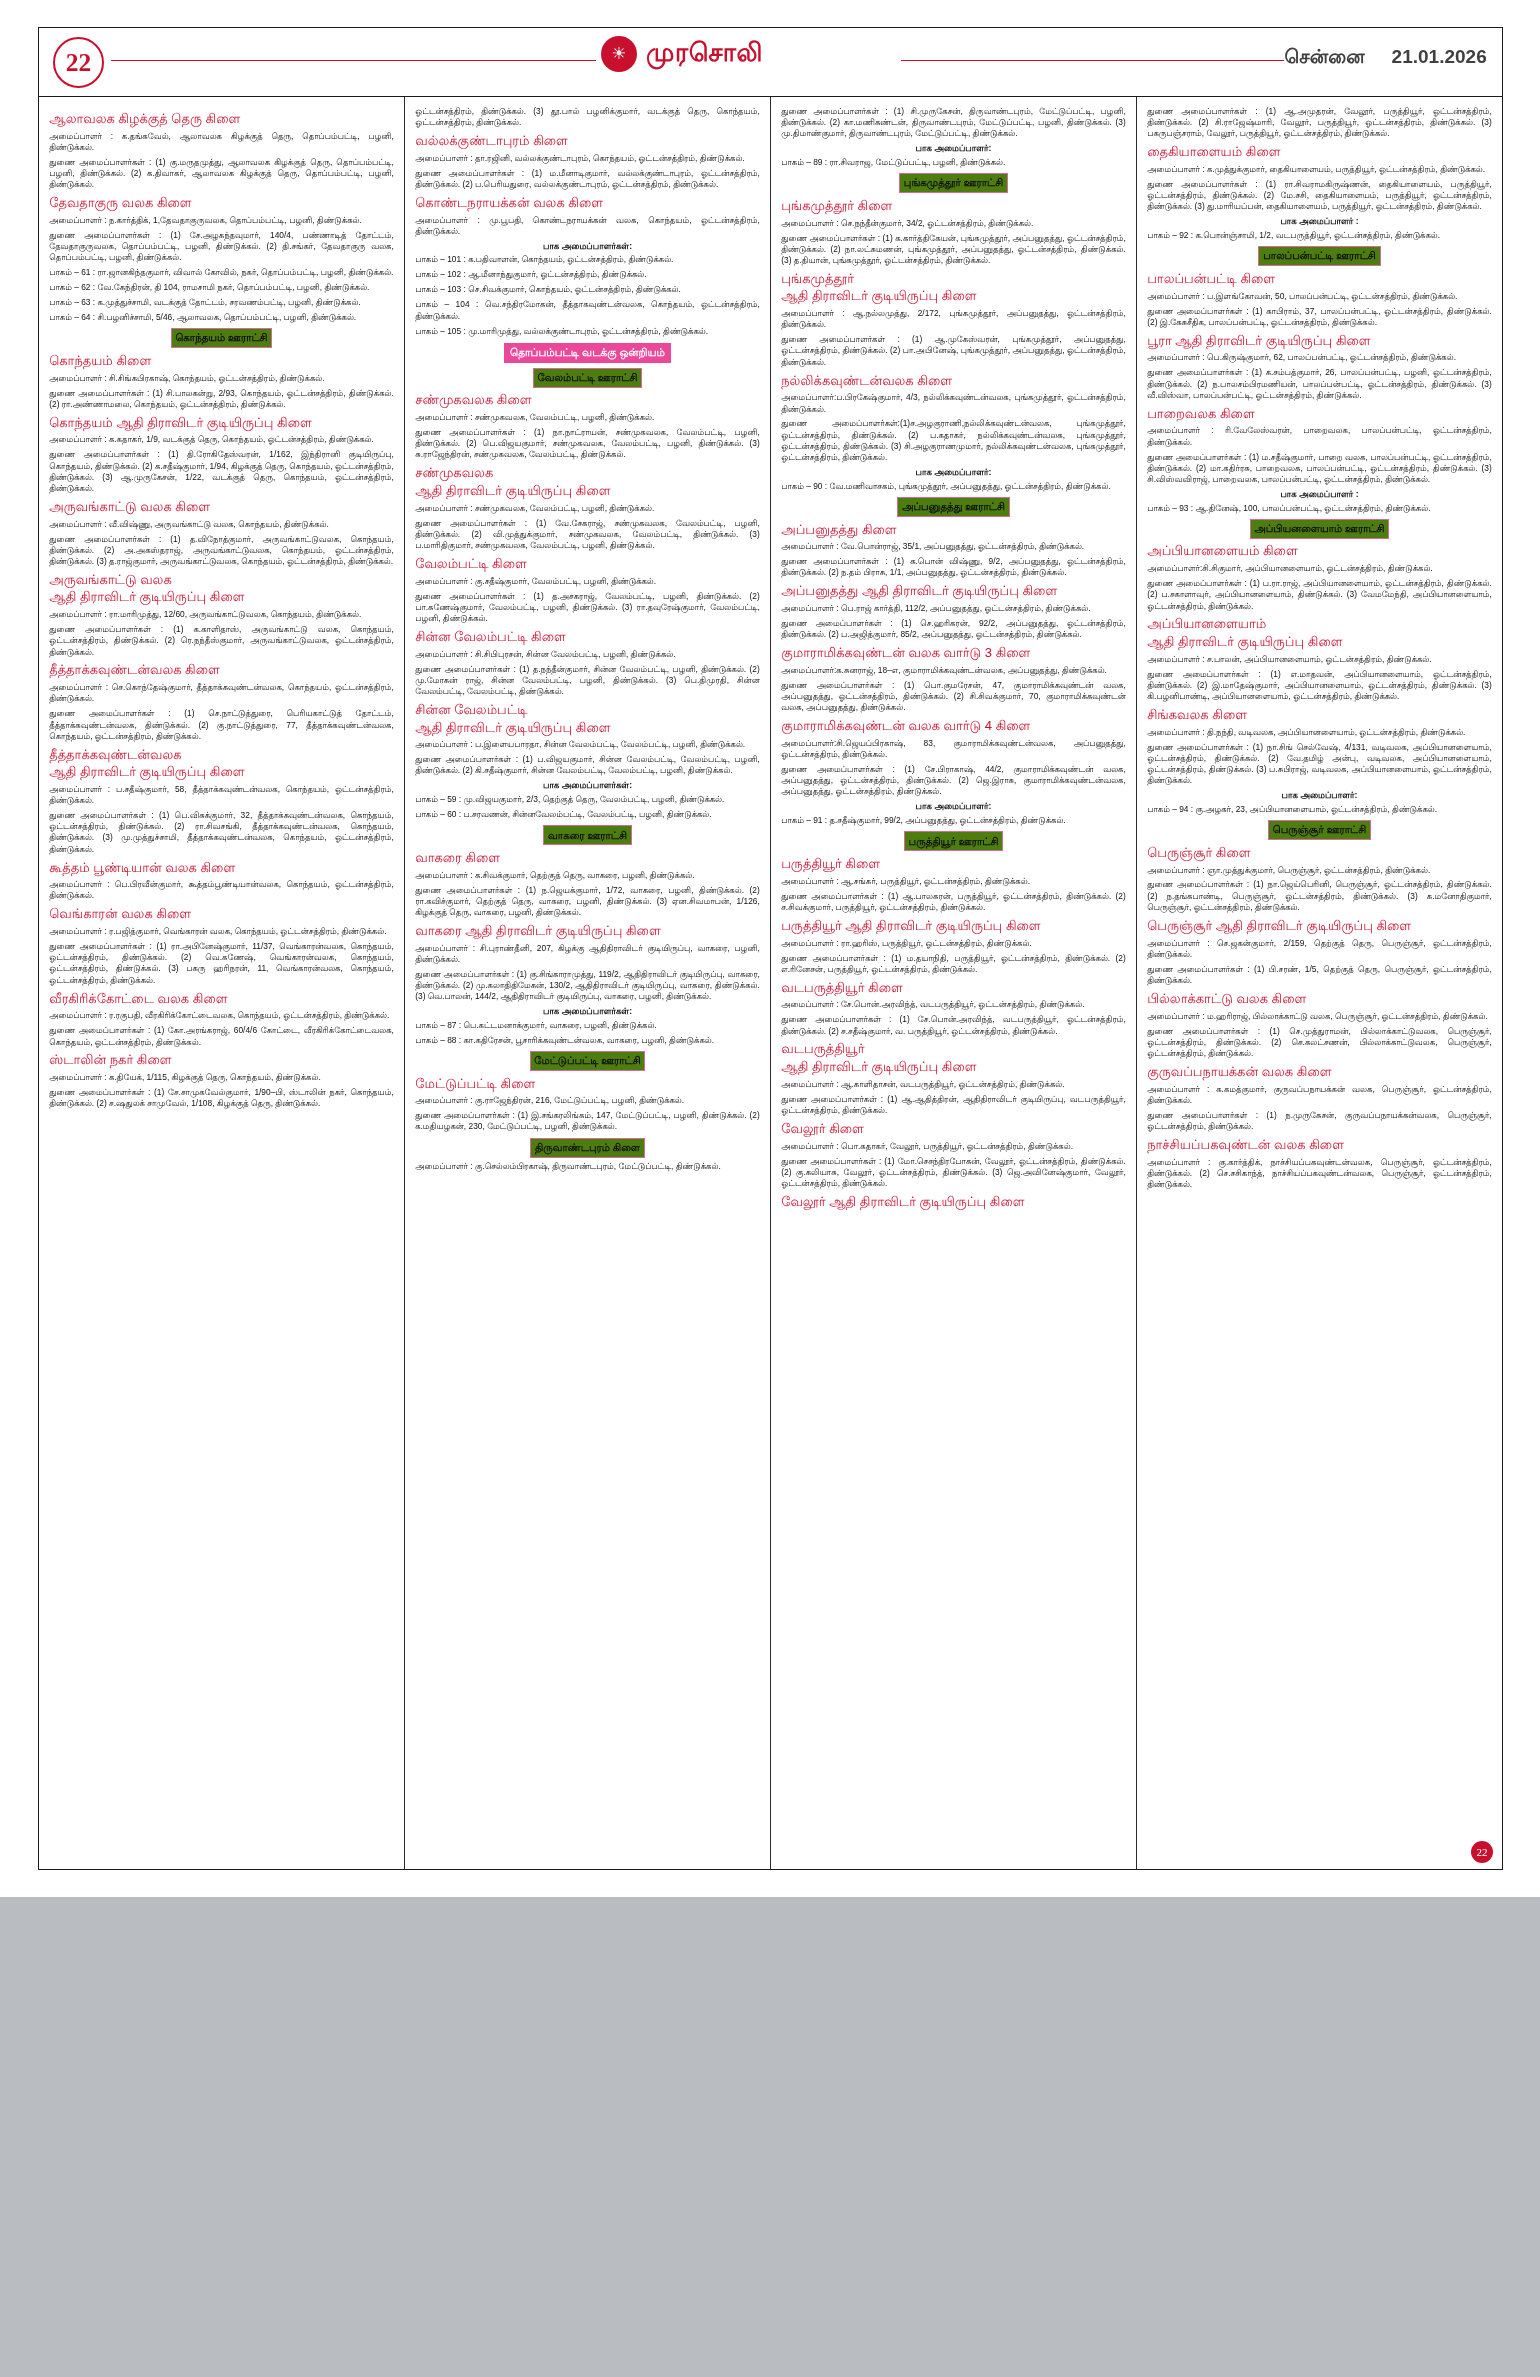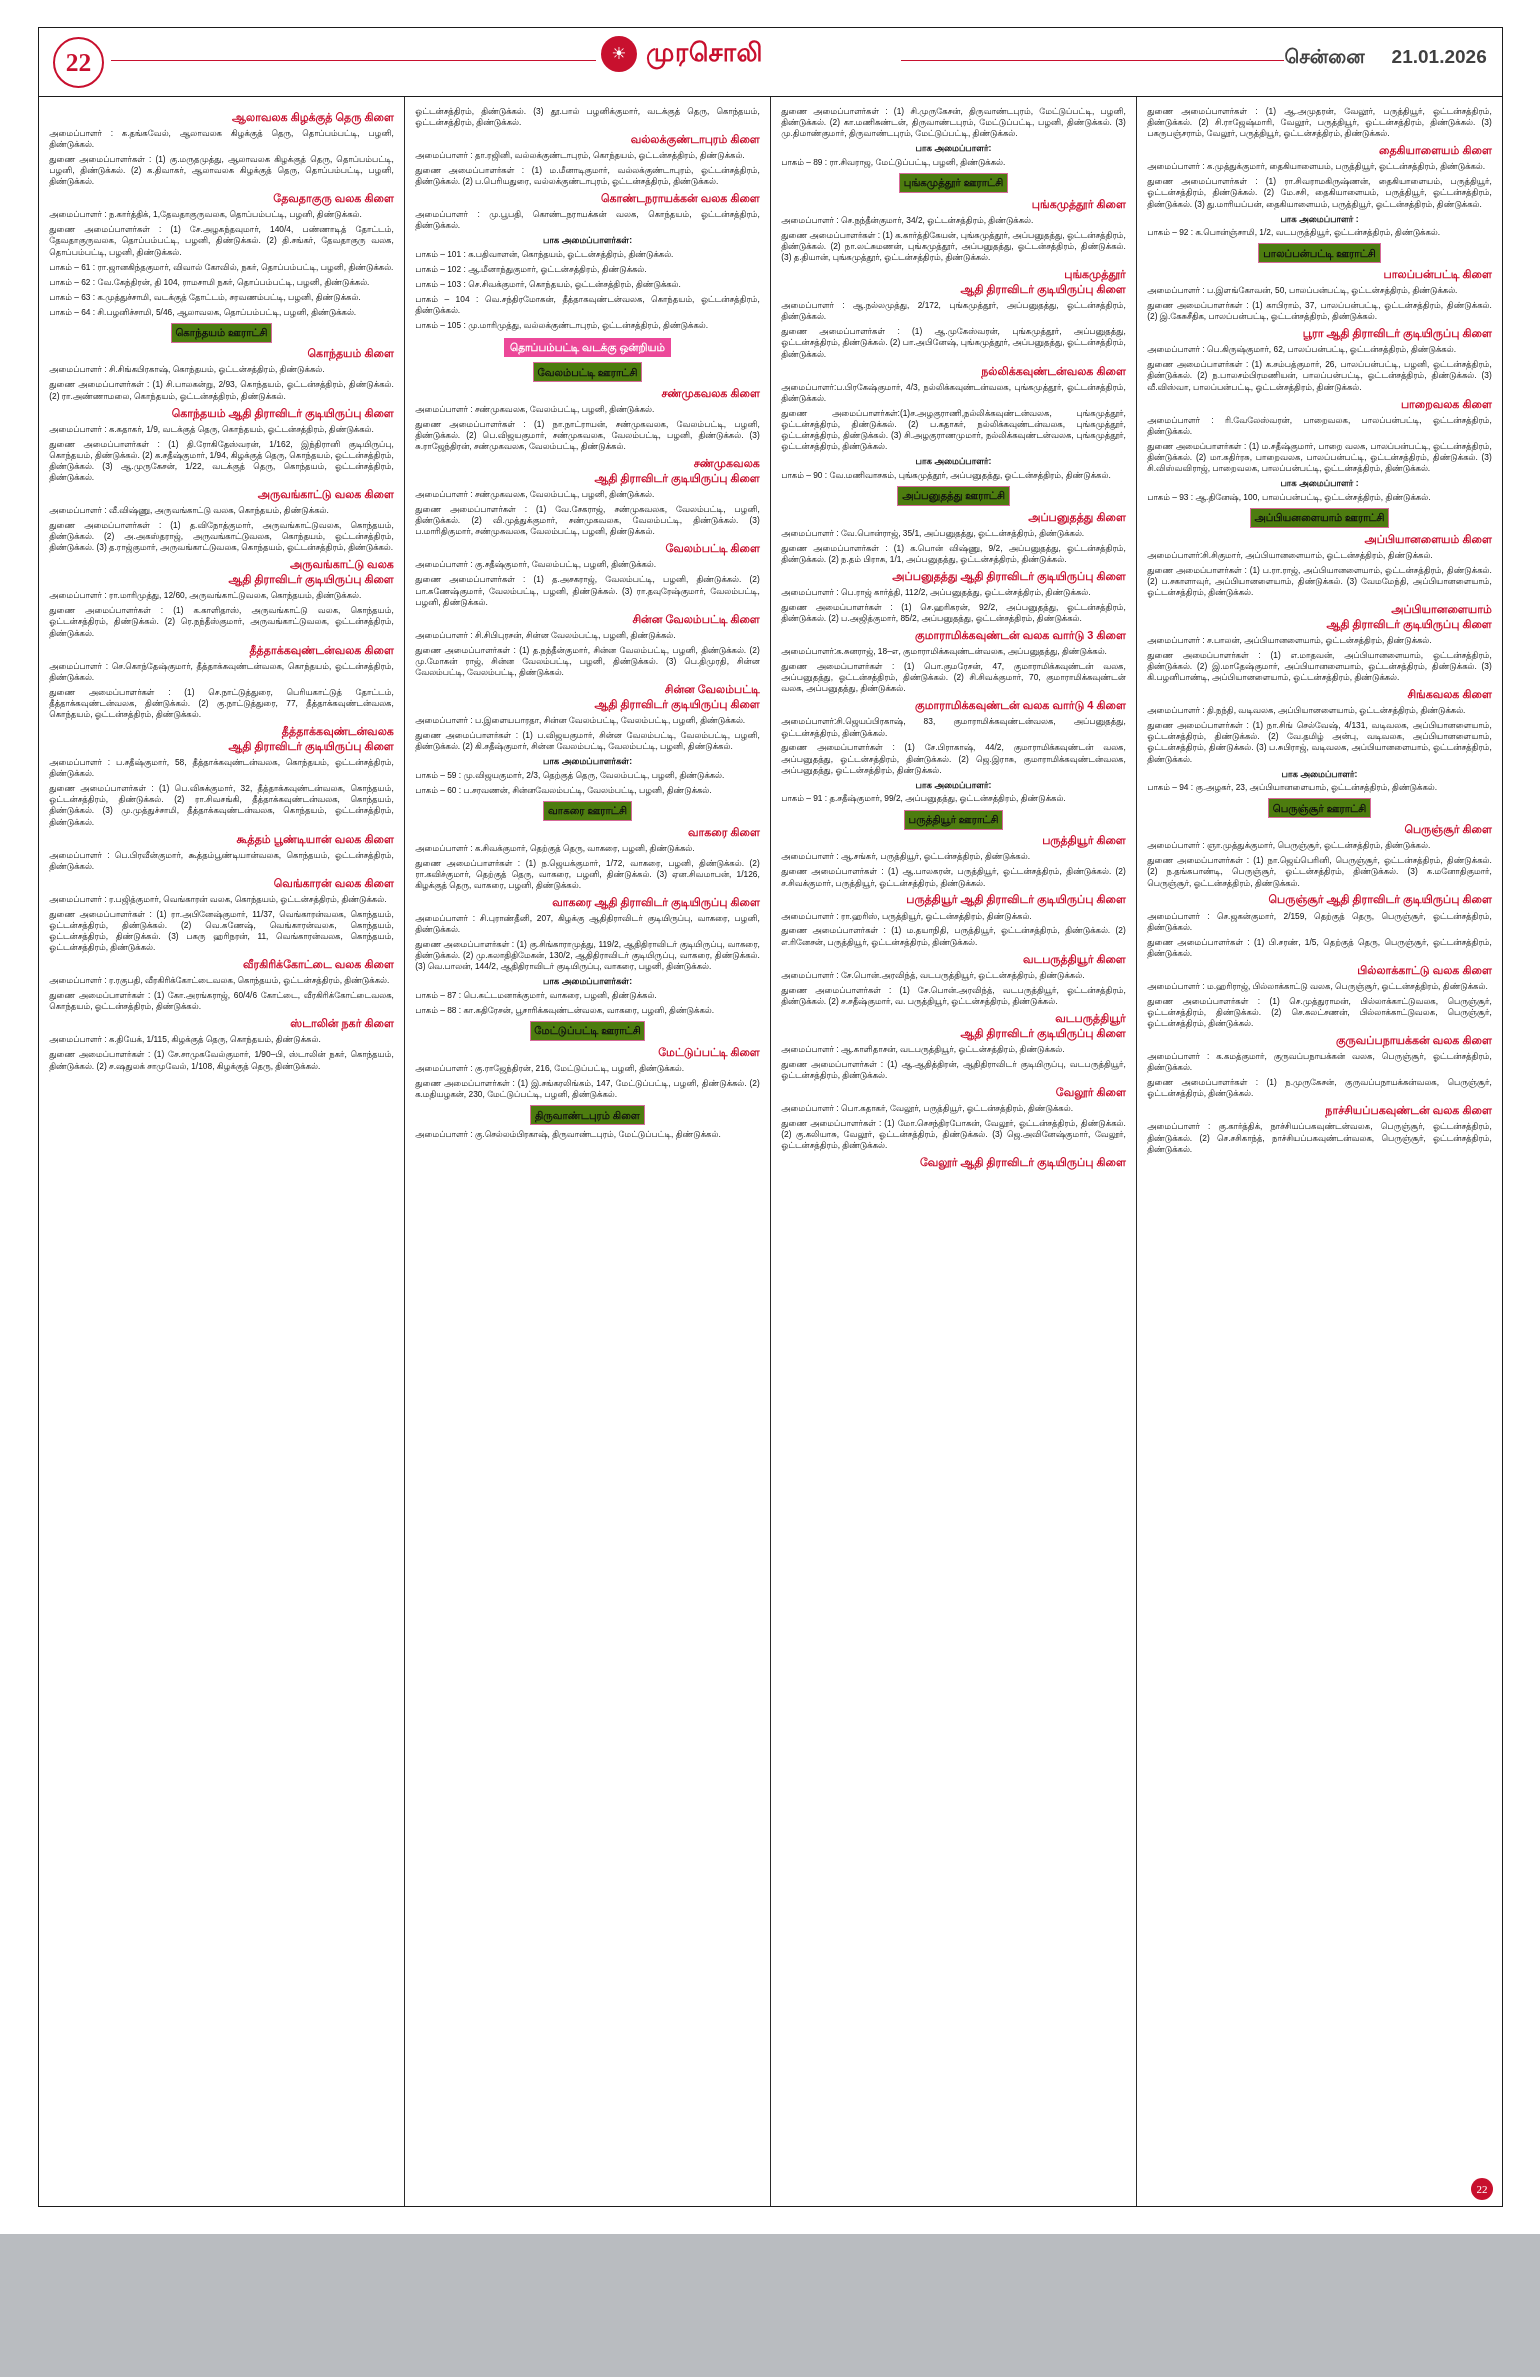--- a/index.html
+++ b/index.html
@@ -1,18 +1,18 @@
 <!DOCTYPE html>
 <html style="font-size:10.2px"><head>
 <meta charset="utf-8">
 <style>
   html,body{margin:0;padding:0;background:#b9bcc0;}
   body{font-family:"Liberation Sans", sans-serif;}
   .page{
-    width:1541px;height:2234px;background:#ffffff;position:relative;box-sizing:border-box;
+    width:1541px;height:1897px;background:#ffffff;position:relative;box-sizing:border-box;
     padding:0;overflow:hidden;
   }
   .page-inner{
     position:absolute;left:38px;top:27px;right:38px;bottom:27px;
     border:1.9px solid #1b1b1b;box-sizing:border-box;background:#fff;
   }
   
   .masthead{
     height:69px;position:relative;border-bottom:1.9px solid #1b1b1b;box-sizing:border-box;
   }
@@ -36,21 +36,21 @@
   
   .columns{
     position:absolute;left:0;top:69px;right:0;bottom:0;display:flex;
   }
   .col{
     flex:1 1 0;padding:9px 10.2px 6.4px 10.2px;box-sizing:border-box;
     border-right:1.3px solid #2b2b2b;overflow:hidden;
   }
   .col:last-child{border-right:none;}
   p{margin:0 0 3.8px 0;}
-  .t-red{color:#c8102e;font-weight:bold;text-align:right;font-size:11px;line-height:1.35;margin:3.8px 0 3.2px;}
+  .t-red{color:#c8102e;font-weight:normal;text-align:left;font-size:13px;line-height:1.35;margin:3.8px 0 3.2px;}
   .t-pink{
     display:block;background:#4d7c0f;color:#111;font-weight:bold;text-align:center;
     font-size:10.2px;line-height:1.5;margin:5.1px auto 3.8px;padding:1.3px 3.8px;width:max-content;max-width:100%;
     border:0.6px solid #d76a9b;
   }
   .t-redbar{
     display:block;background:#ec4899;color:#fff;font-weight:bold;text-align:center;
     font-size:10.5px;line-height:1.5;margin:6.4px auto 3.8px;padding:1.9px 6.4px;width:max-content;max-width:100%;
   }
   .body{

